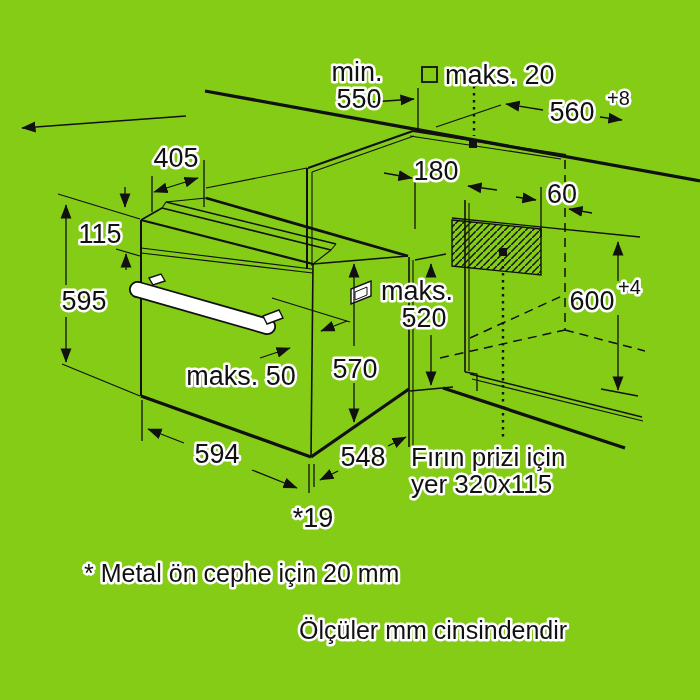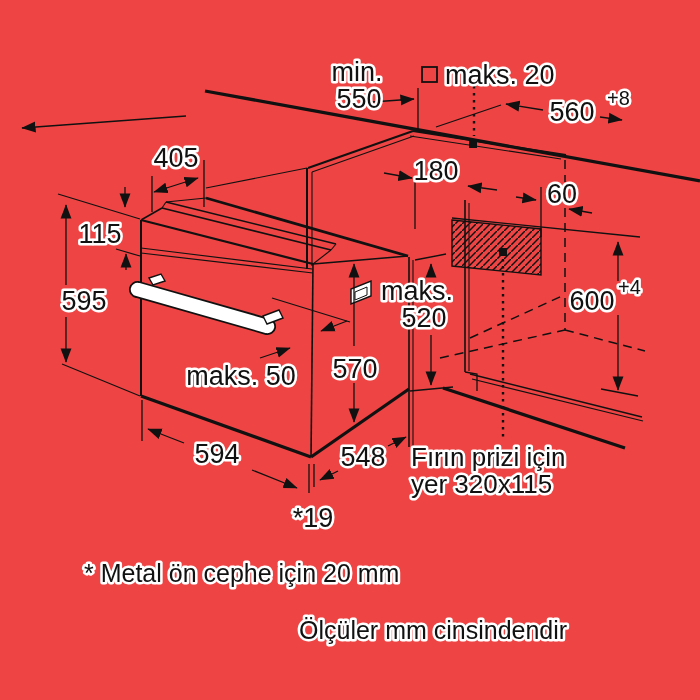--- a/index.html
+++ b/index.html
@@ -1,16 +1,16 @@
 <!DOCTYPE html>
 <html><head>
 <meta charset="utf-8">
 <style>
   html,body{margin:0;padding:0;background:#ffffff;}
-  .stage{width:700px;height:700px;position:relative;background:#ef4444;overflow:hidden;}
+  .stage{width:700px;height:700px;position:relative;background:#84cc16;overflow:hidden;}
   svg{display:block;}
   .ln{stroke:#111;fill:none;}
   .w1{stroke-width:1.1;} .w12{stroke-width:1.3;} .w15{stroke-width:1.6;}
   .w2{stroke-width:2;} .w22{stroke-width:2.3;} .w28{stroke-width:2.8;} .w3{stroke-width:3.3;}
   .dim{stroke:#111;stroke-width:1.3;fill:none;}
   .dash{stroke:#111;stroke-width:1.5;fill:none;stroke-dasharray:9 6;}
   .dots{stroke:#111;stroke-width:2.4;fill:none;stroke-dasharray:2.5 4.5;}
   text{font-family:"Liberation Sans","DejaVu Sans",sans-serif;fill:#111;
        paint-order:stroke;stroke:#ffffff;stroke-width:5px;stroke-linejoin:round;}
   .t27{font-size:27px;} .t25{font-size:25px;} .t20{font-size:20px;} .t26{font-size:26px;}

